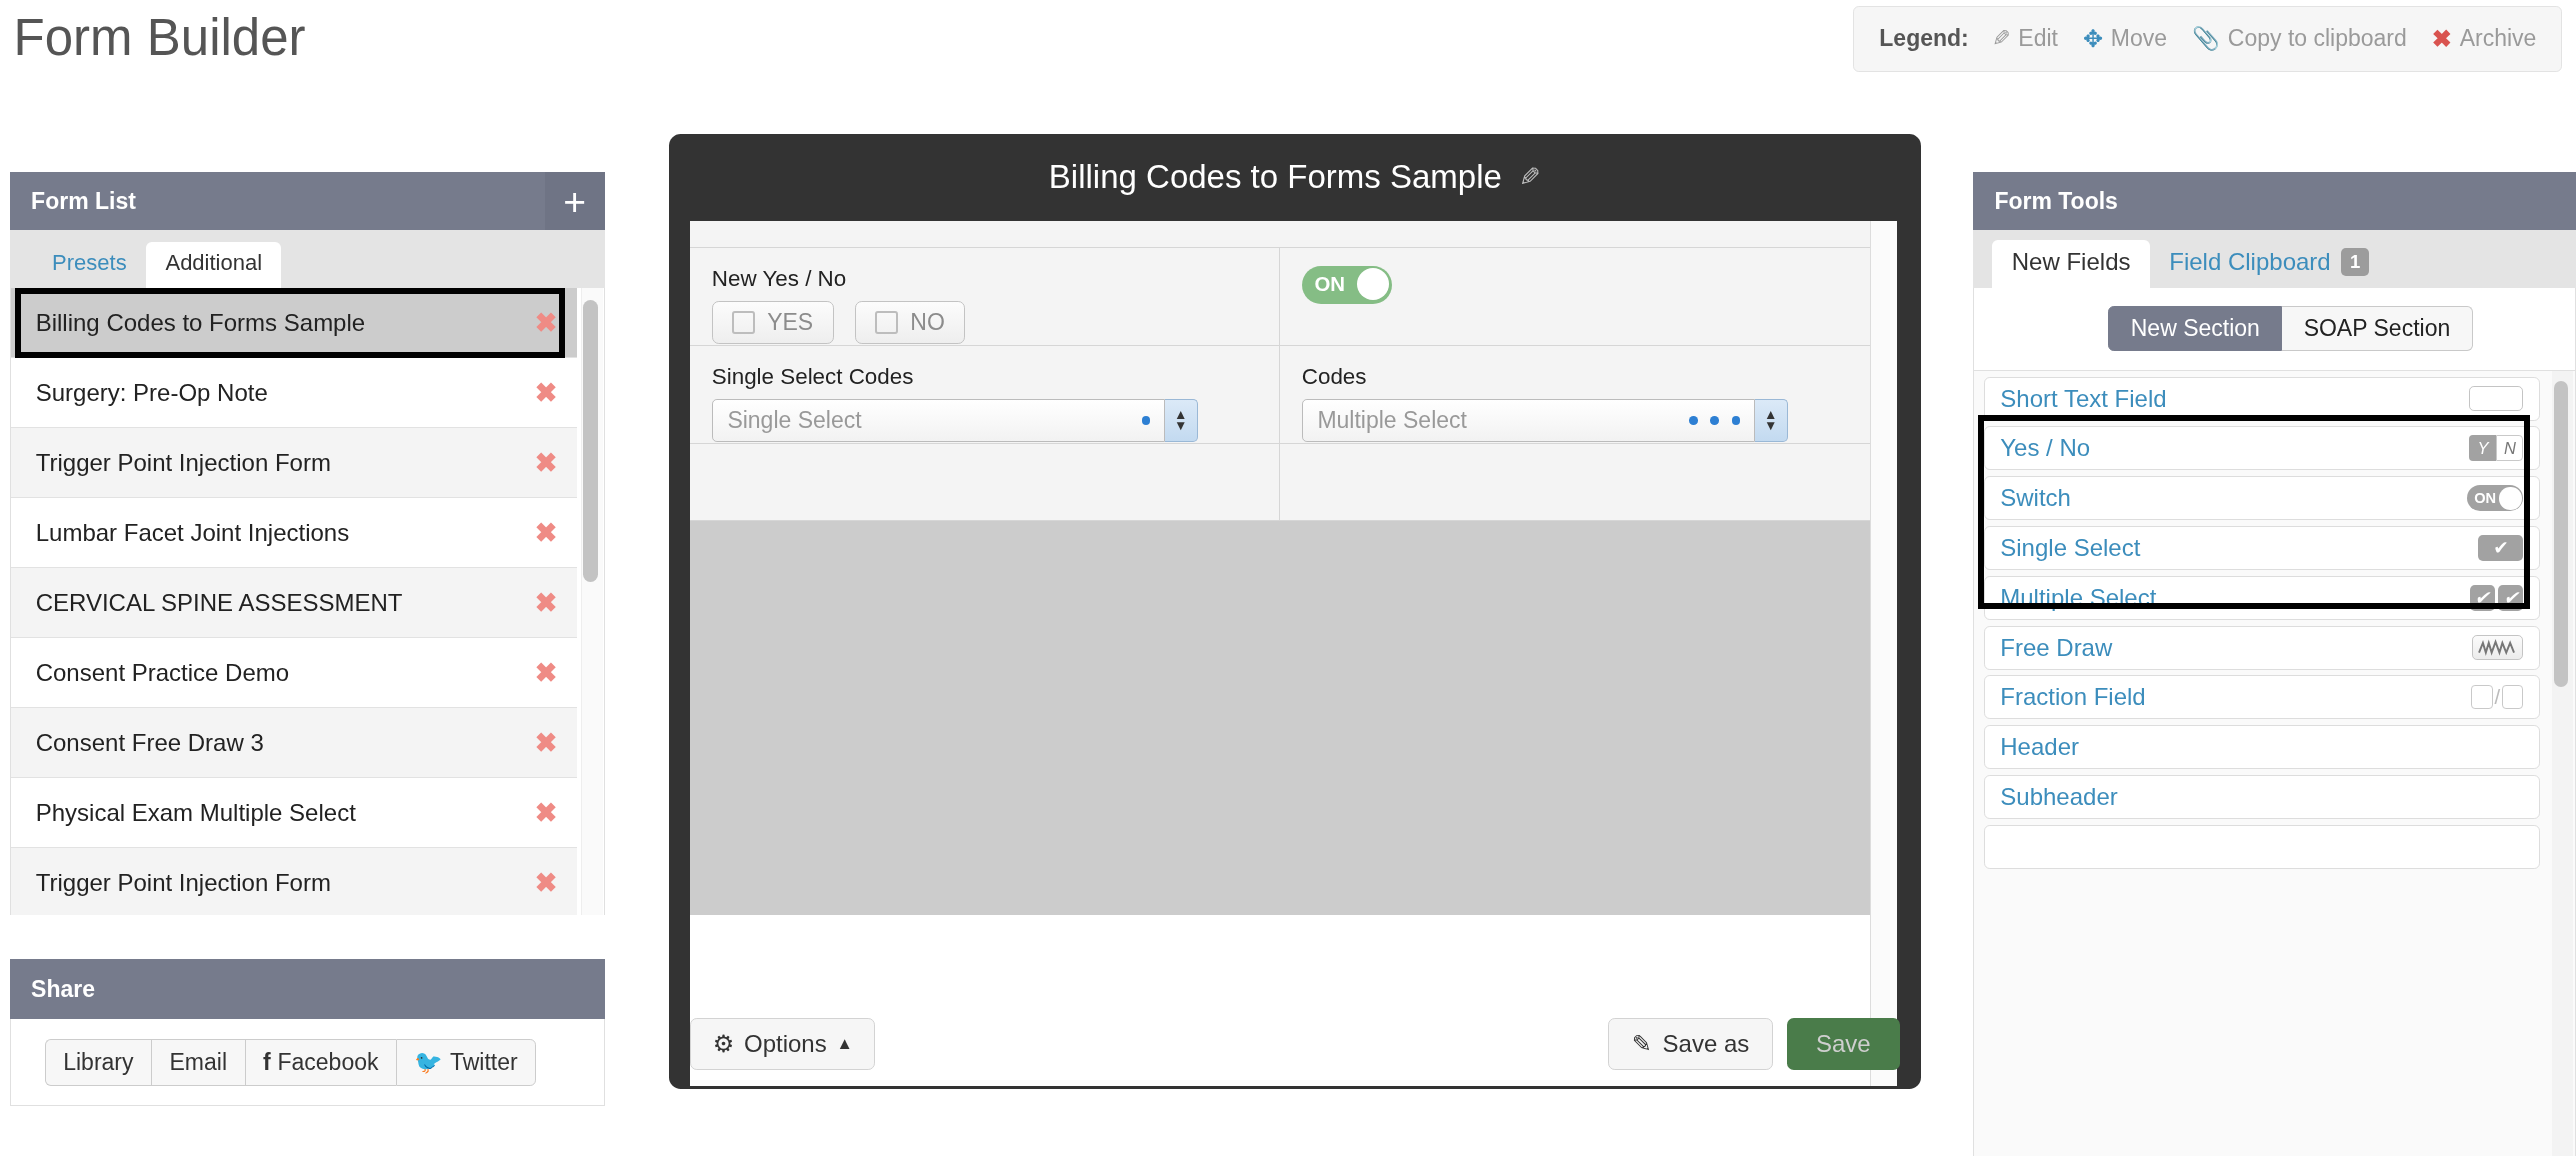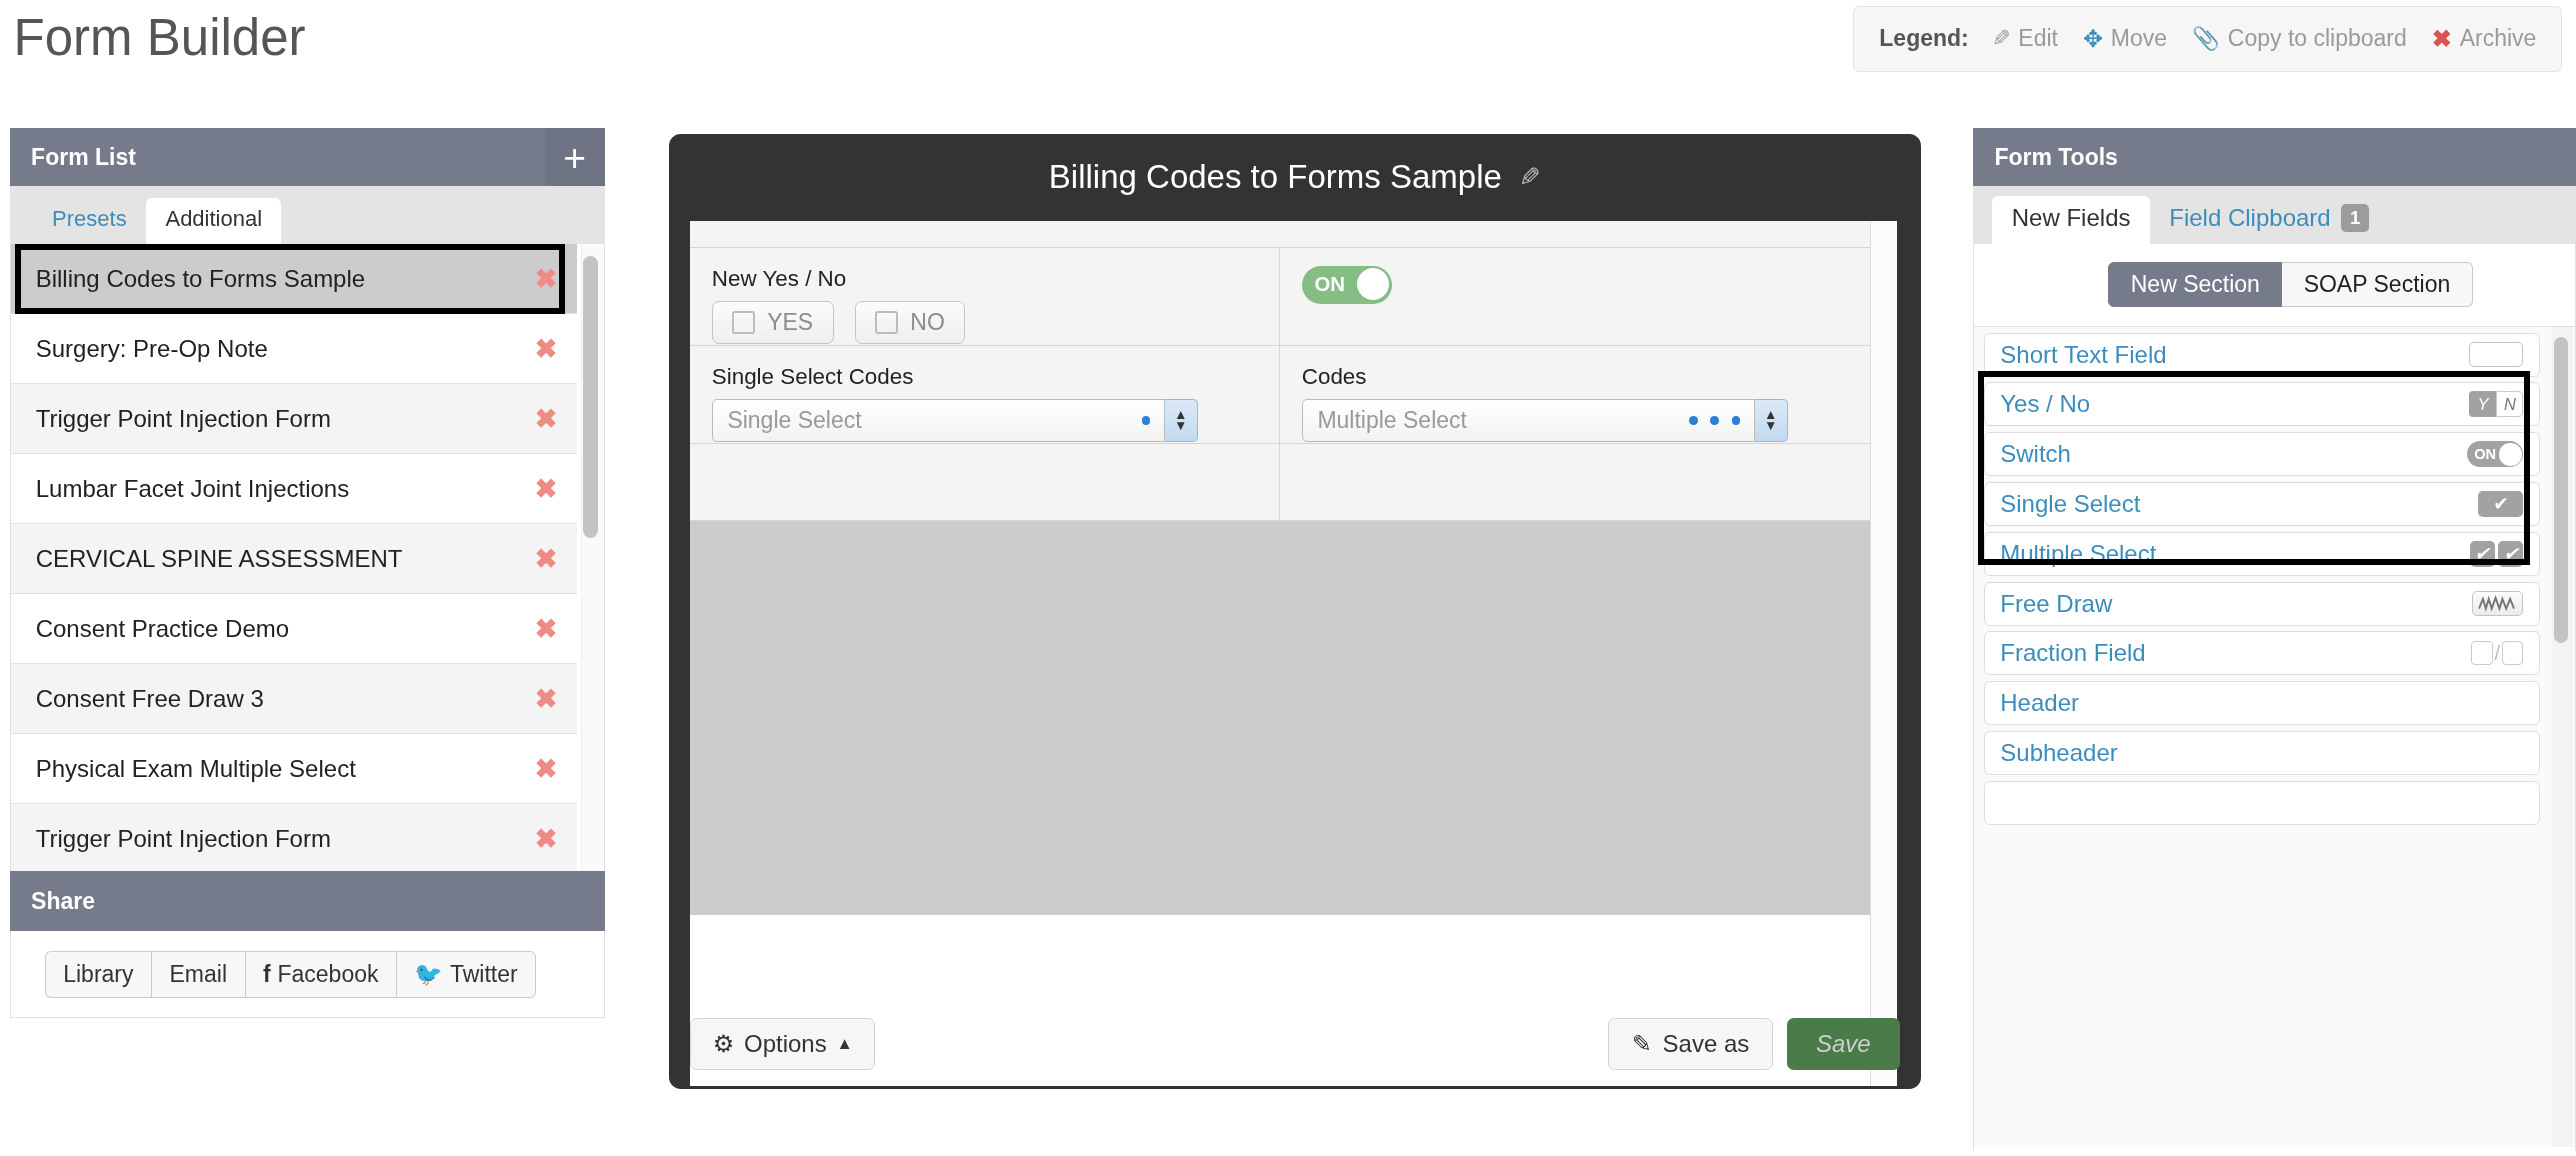--- a/index.html
+++ b/index.html
@@ -32,21 +32,21 @@
   .legend-item.archive { color: #9a9a9a; }
   .ico-pencil { font-size: 22.4px; color: #9a9a9a; transform: scaleX(-1); display:inline-block; }
   .ico-move { font-size: 24px; color: #3c8dbc; }
   .ico-clip { font-size: 22.4px; color: #b3b3b3; }
   .ico-x { font-size: 24px; color: #d9534f; font-weight: bold; }
 
   
   .panel-header {
     background: #767b8c; color: #fff;
     font-size: 23px; font-weight: bold;
-    display: flex; align-items: center; justify-content: space-between;
+    display: flex; align-items: center; justify-content: space-between; margin-top: 44px;
   }
 
   
   .left-panel {
     position: absolute; left: 9.7px; top: 128px; width: 595px; height: 1028px;
     background: #fff;
   }
   .fl-head {
     height: 58px; padding-left: 21.4px;
   }
@@ -186,21 +186,21 @@
   }
   .ed-foot-right { margin-left: auto; display: flex; gap: 13.6px; }
   .btn-saveas {
     background: #f6f6f6; border: 1px solid #d3d3d3; border-radius: 6.8px;
     height: 52px; padding: 0 23px; display: flex; align-items: center; gap: 10.7px;
     font-size: 24px; color: #333; cursor: pointer;
   }
   .btn-save {
     background: #4a7c4a; border: none; border-radius: 6.8px;
     height: 52px; padding: 0 29px; display: flex; align-items: center;
-    font-size: 24px; color: #cfcfcf; cursor: pointer; font-style: italic;
+    font-size: 24px; color: #cfcfcf; cursor: pointer;
   }
 
   
   .right-panel {
     position: absolute; left: 1973px; top: 128px; width: 603px; height: 1028px;
   }
   .ft-head { height: 58px; padding-left: 21.4px; }
   .ft-tabbar {
     background: #e4e4e4; height: 58px; padding-left: 19.4px;
     display: flex; align-items: flex-end;

